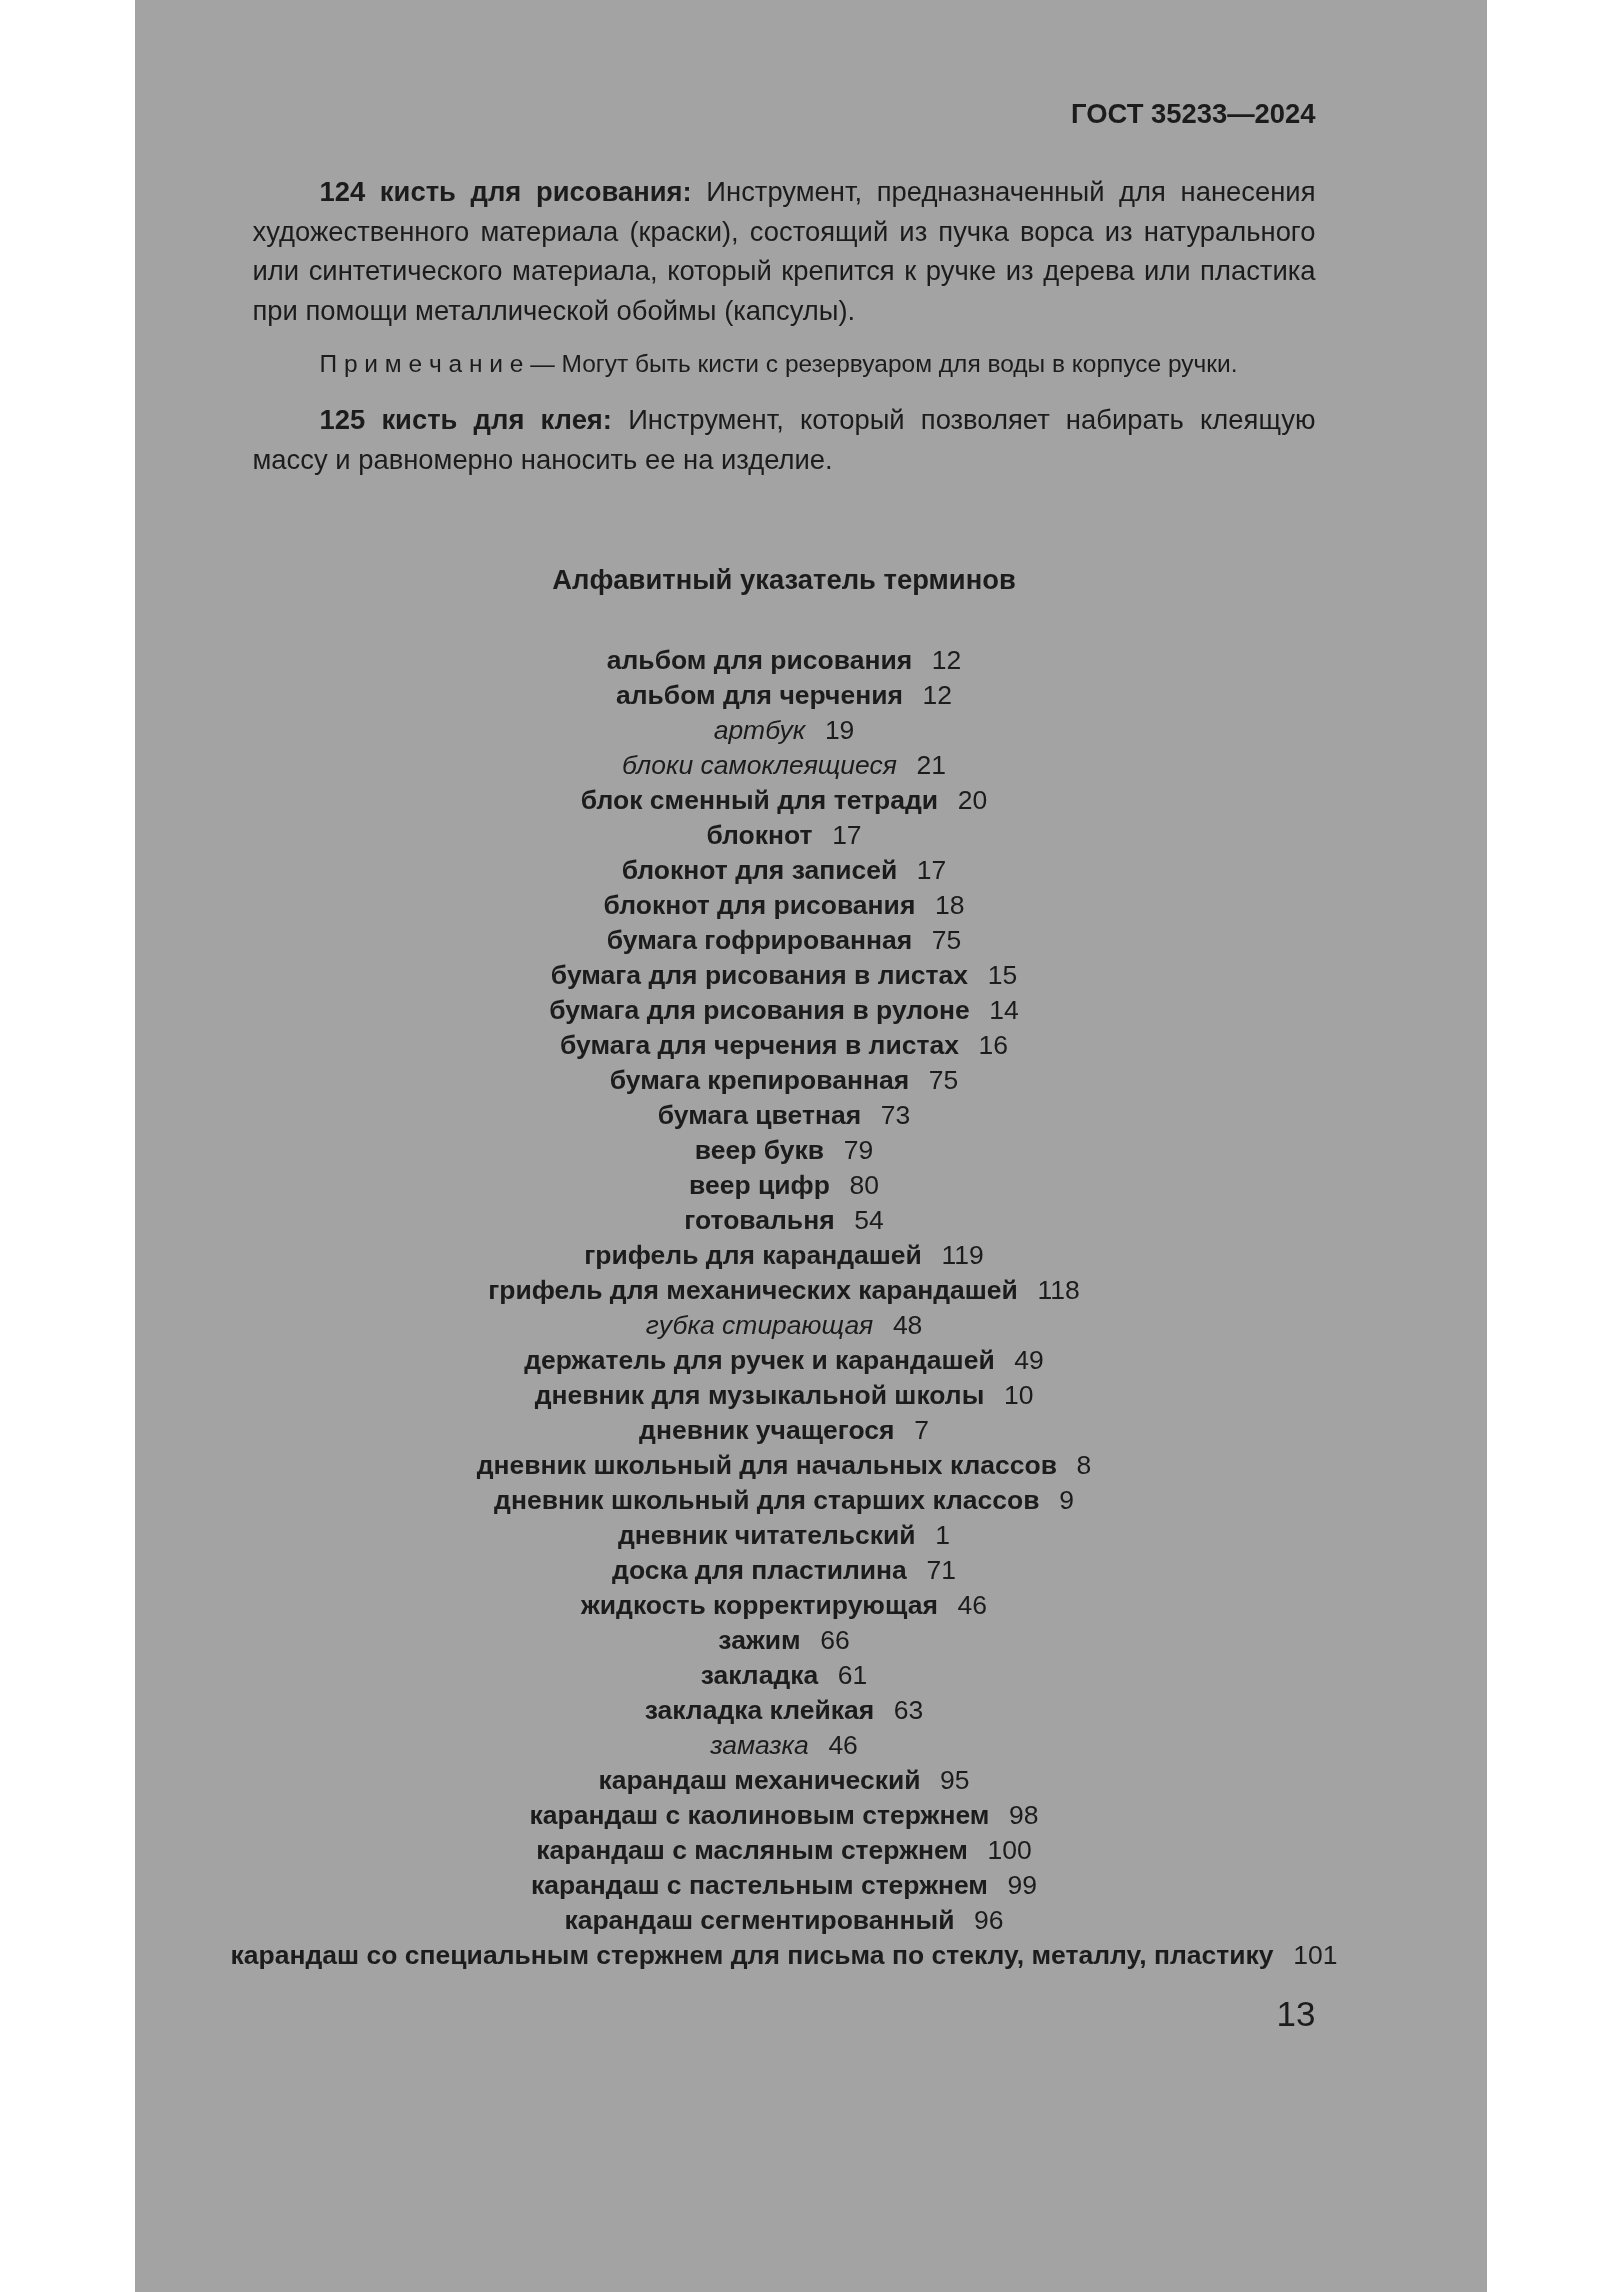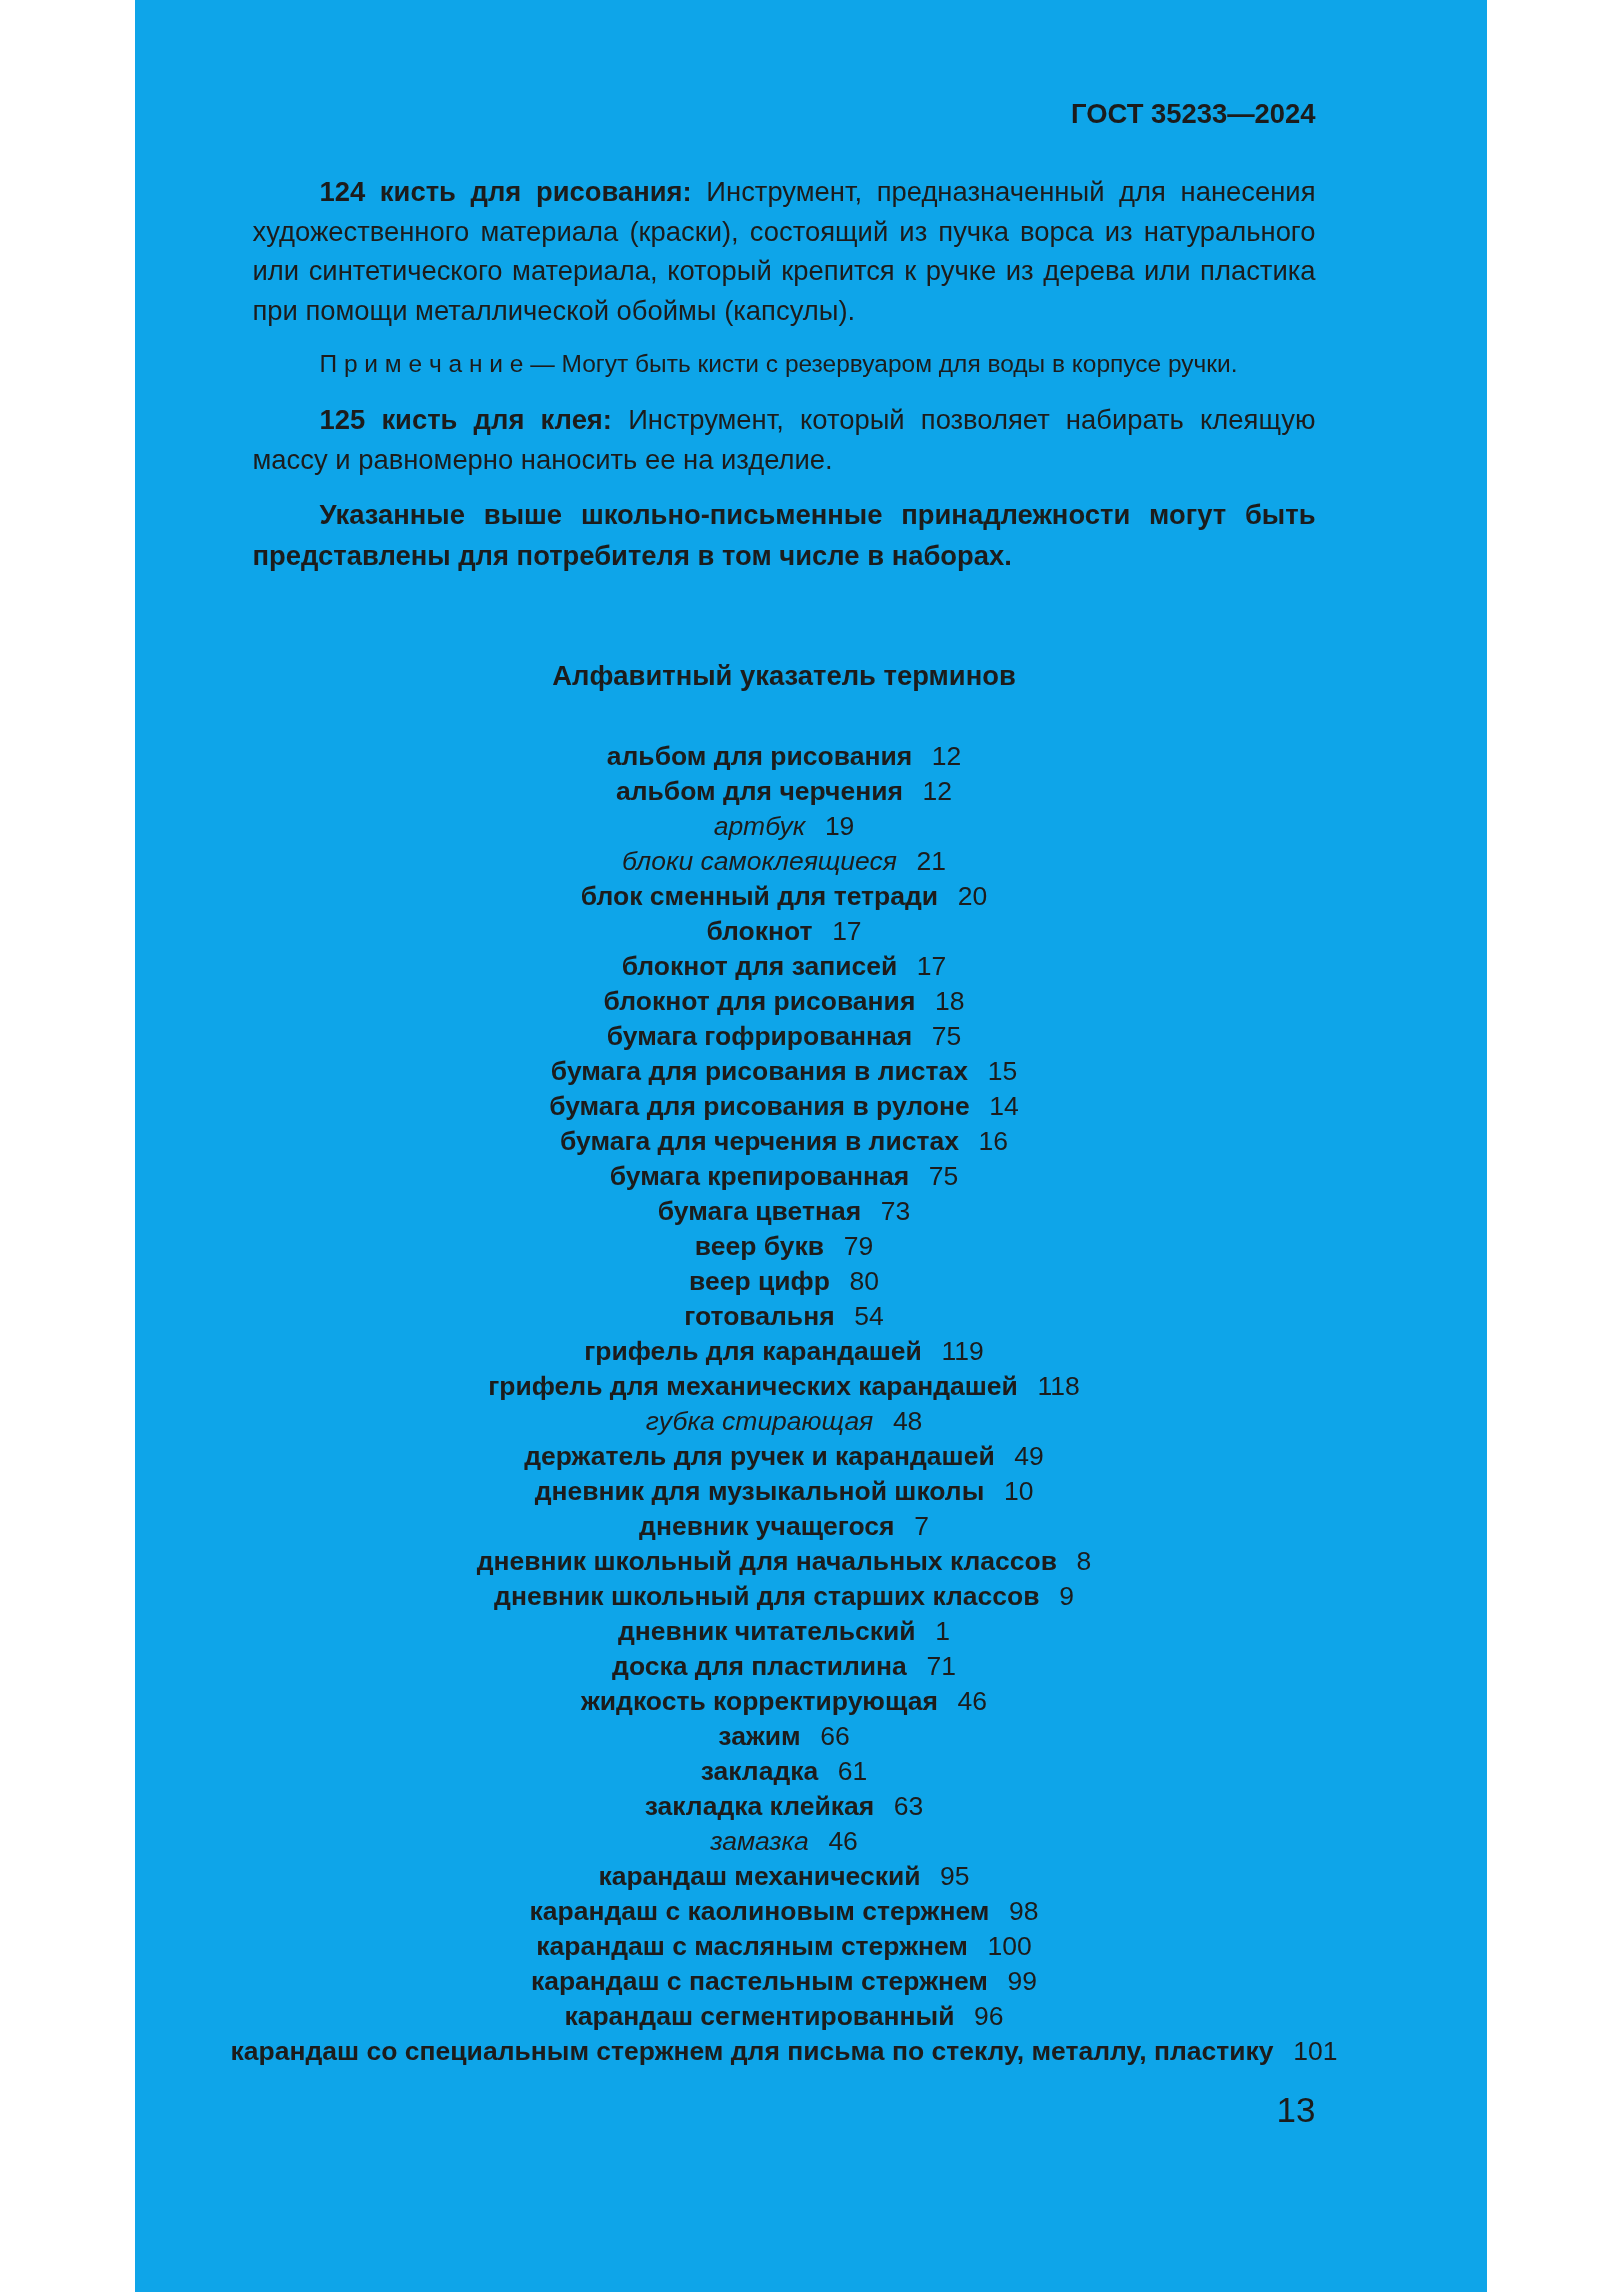--- a/index.html
+++ b/index.html
@@ -2,21 +2,21 @@
 <html lang="ru"><head>
 <meta charset="utf-8">
 <style>
   * { margin: 0; padding: 0; box-sizing: border-box; }
   html, body { background: #ffffff; }
   .page {
     position: relative;
     width: 1352px;
     height: 2293px;
     margin: 0 auto;
-    background: #0ea5e9;
+    background: #a3a3a3;
     color: #1c1c1c;
     font-family: "Liberation Sans", sans-serif;
     overflow: hidden;
   }
   .content {
     padding: 98px 171px 0 118px;
   }
   .doc-header {
     text-align: right;
     font-weight: bold;
@@ -82,21 +82,20 @@
     <div class="doc-header">
       <span>ГОСТ 35233—2024</span>
     </div>
 
     <p class="para"><span class="b">124</span> <span class="b">кисть для рисования:</span> <span>Инструмент, предназначенный для нанесения художественного материала (краски), состоящий из пучка ворса из натурального или синтетического материала, который крепится к ручке из дерева или пластика при помощи металлической обоймы (капсулы).</span></p>
 
     <p class="note"><span>П р и м е ч а н и е</span> <span>—</span> <span>Могут быть кисти с резервуаром для воды в корпусе ручки.</span></p>
 
     <p class="para"><span class="b">125</span> <span class="b">кисть для клея:</span> <span>Инструмент, который позволяет набирать клеящую массу и равномерно наносить ее на изделие.</span></p>
 
-    <p class="closing">Указанные выше школьно-письменные принадлежности могут быть представлены для потребителя в том числе в наборах.</p>
 
     <div class="index-title">Алфавитный указатель терминов</div>
 
     <div class="index-list">
   <div class="index-row">
     <span class="index-term bold">альбом для рисования</span>
     <span class="index-page">12</span>
   </div>
 
   <div class="index-row">

